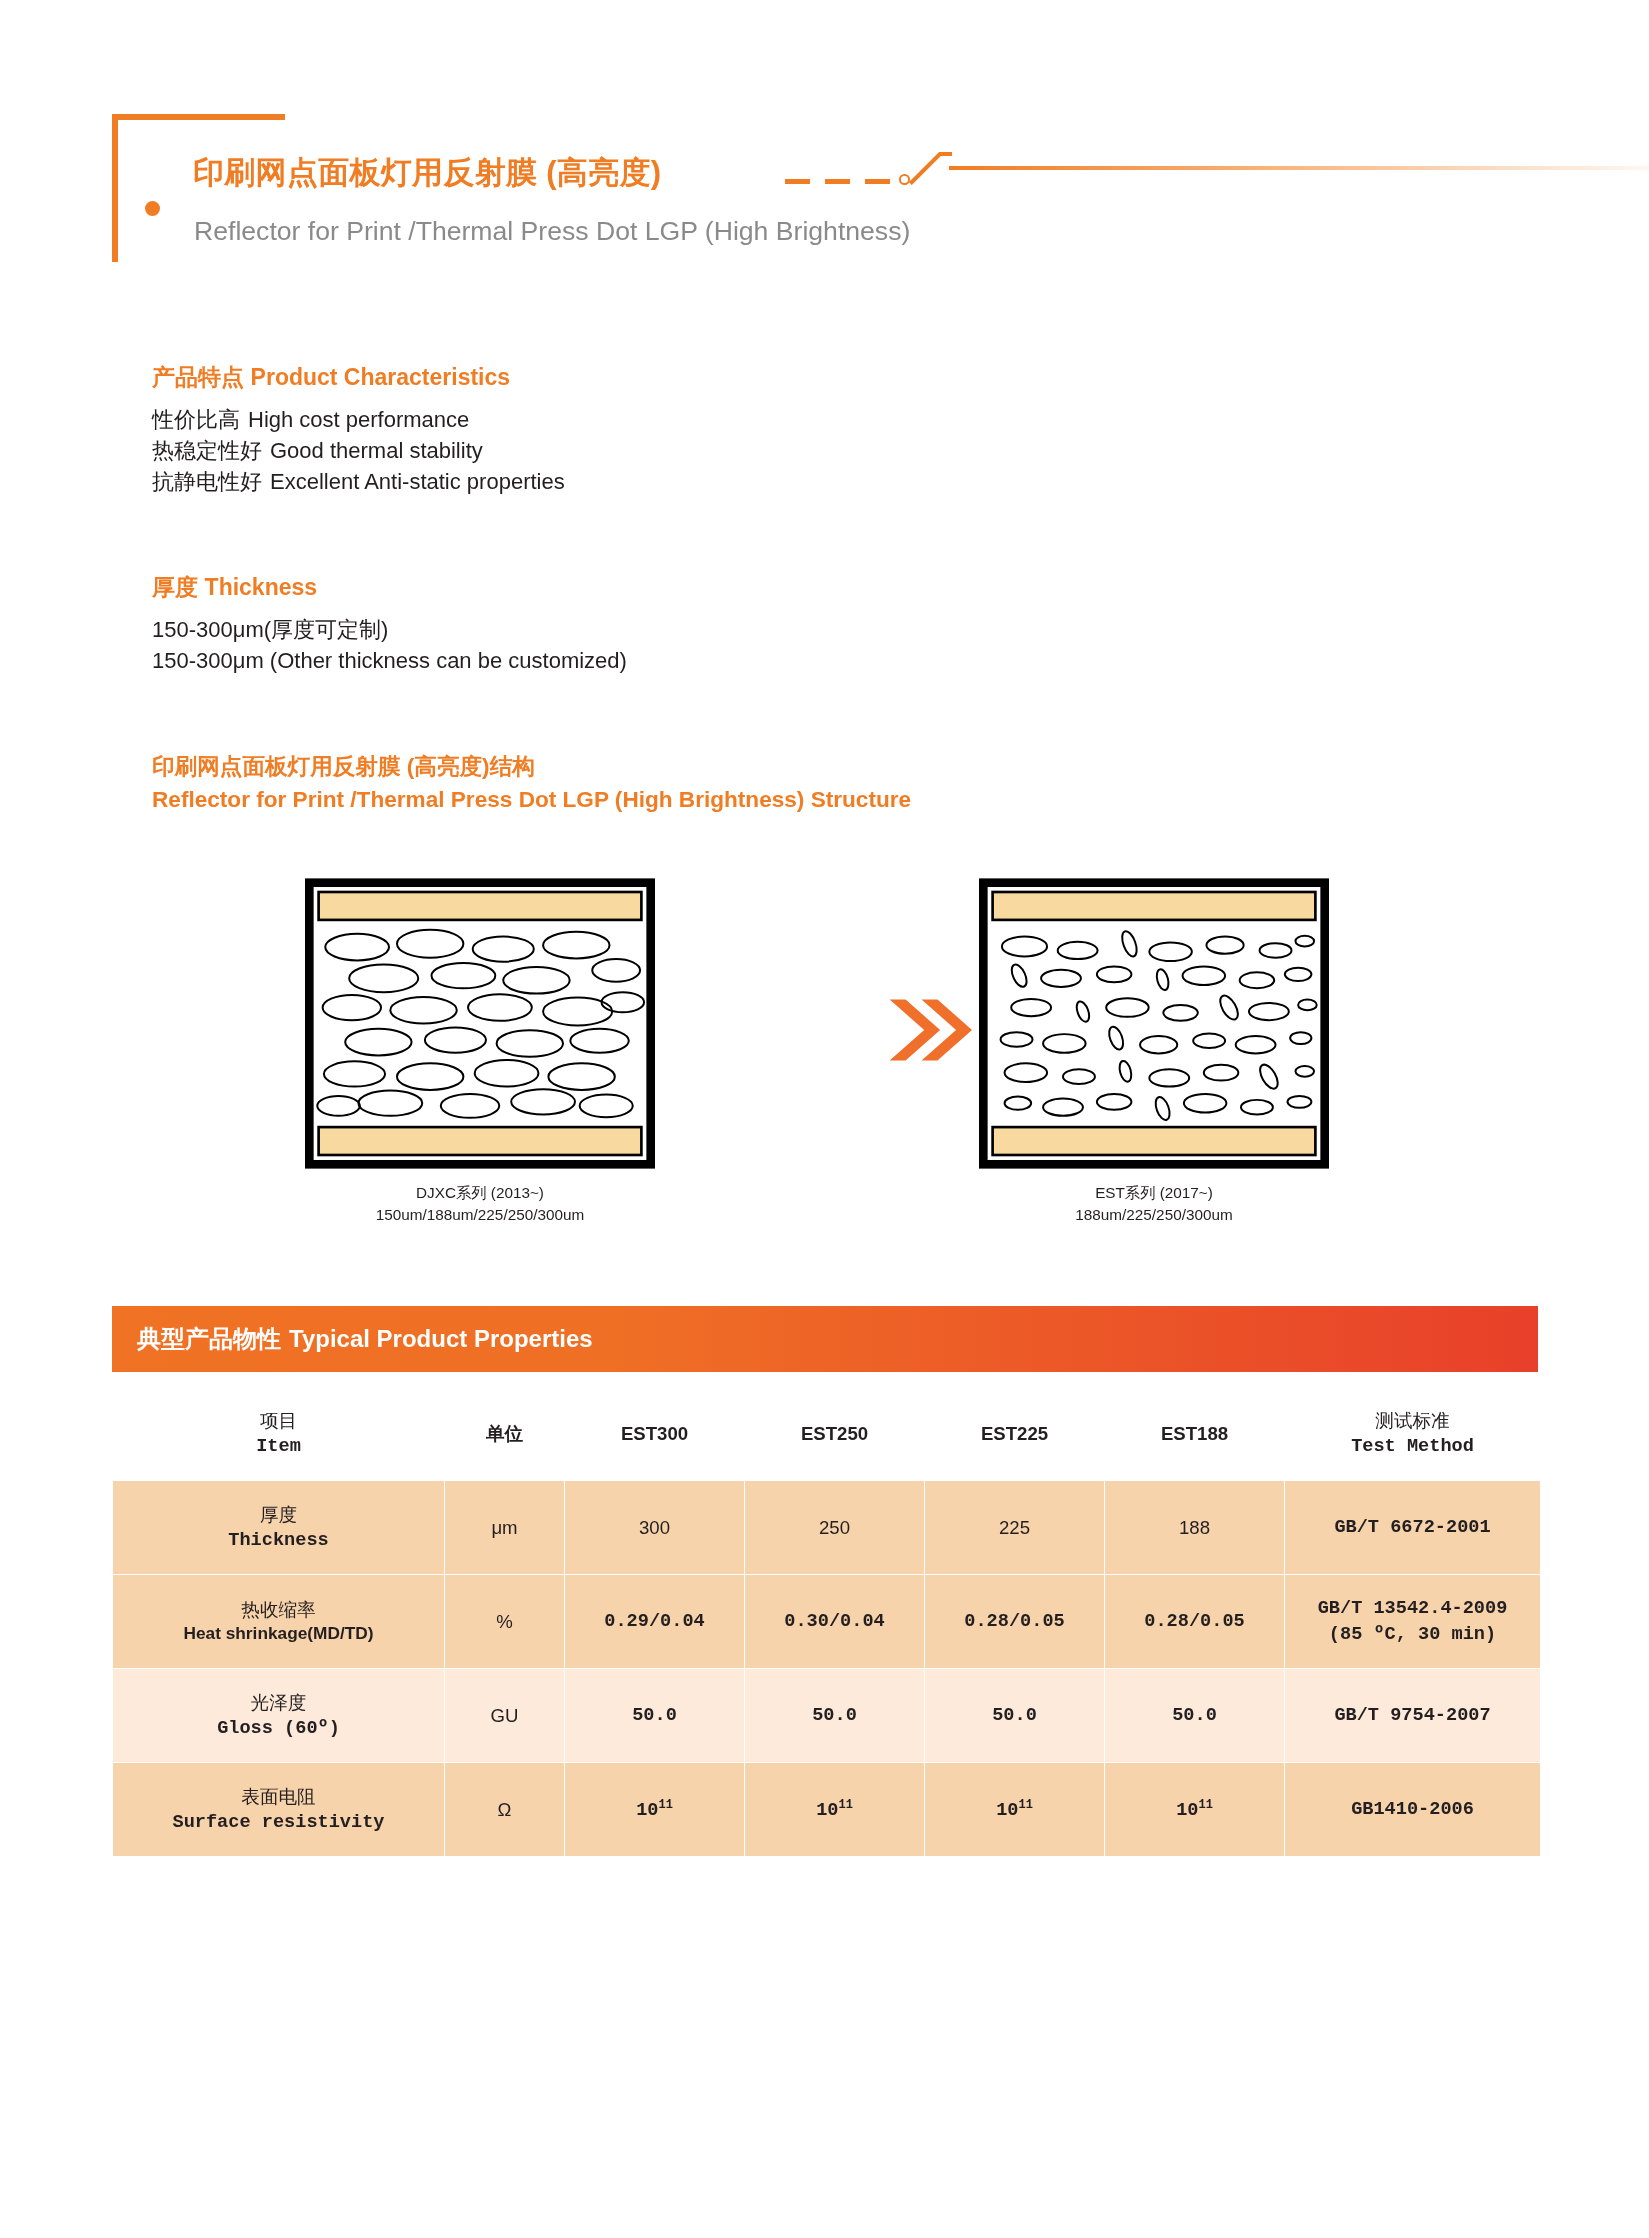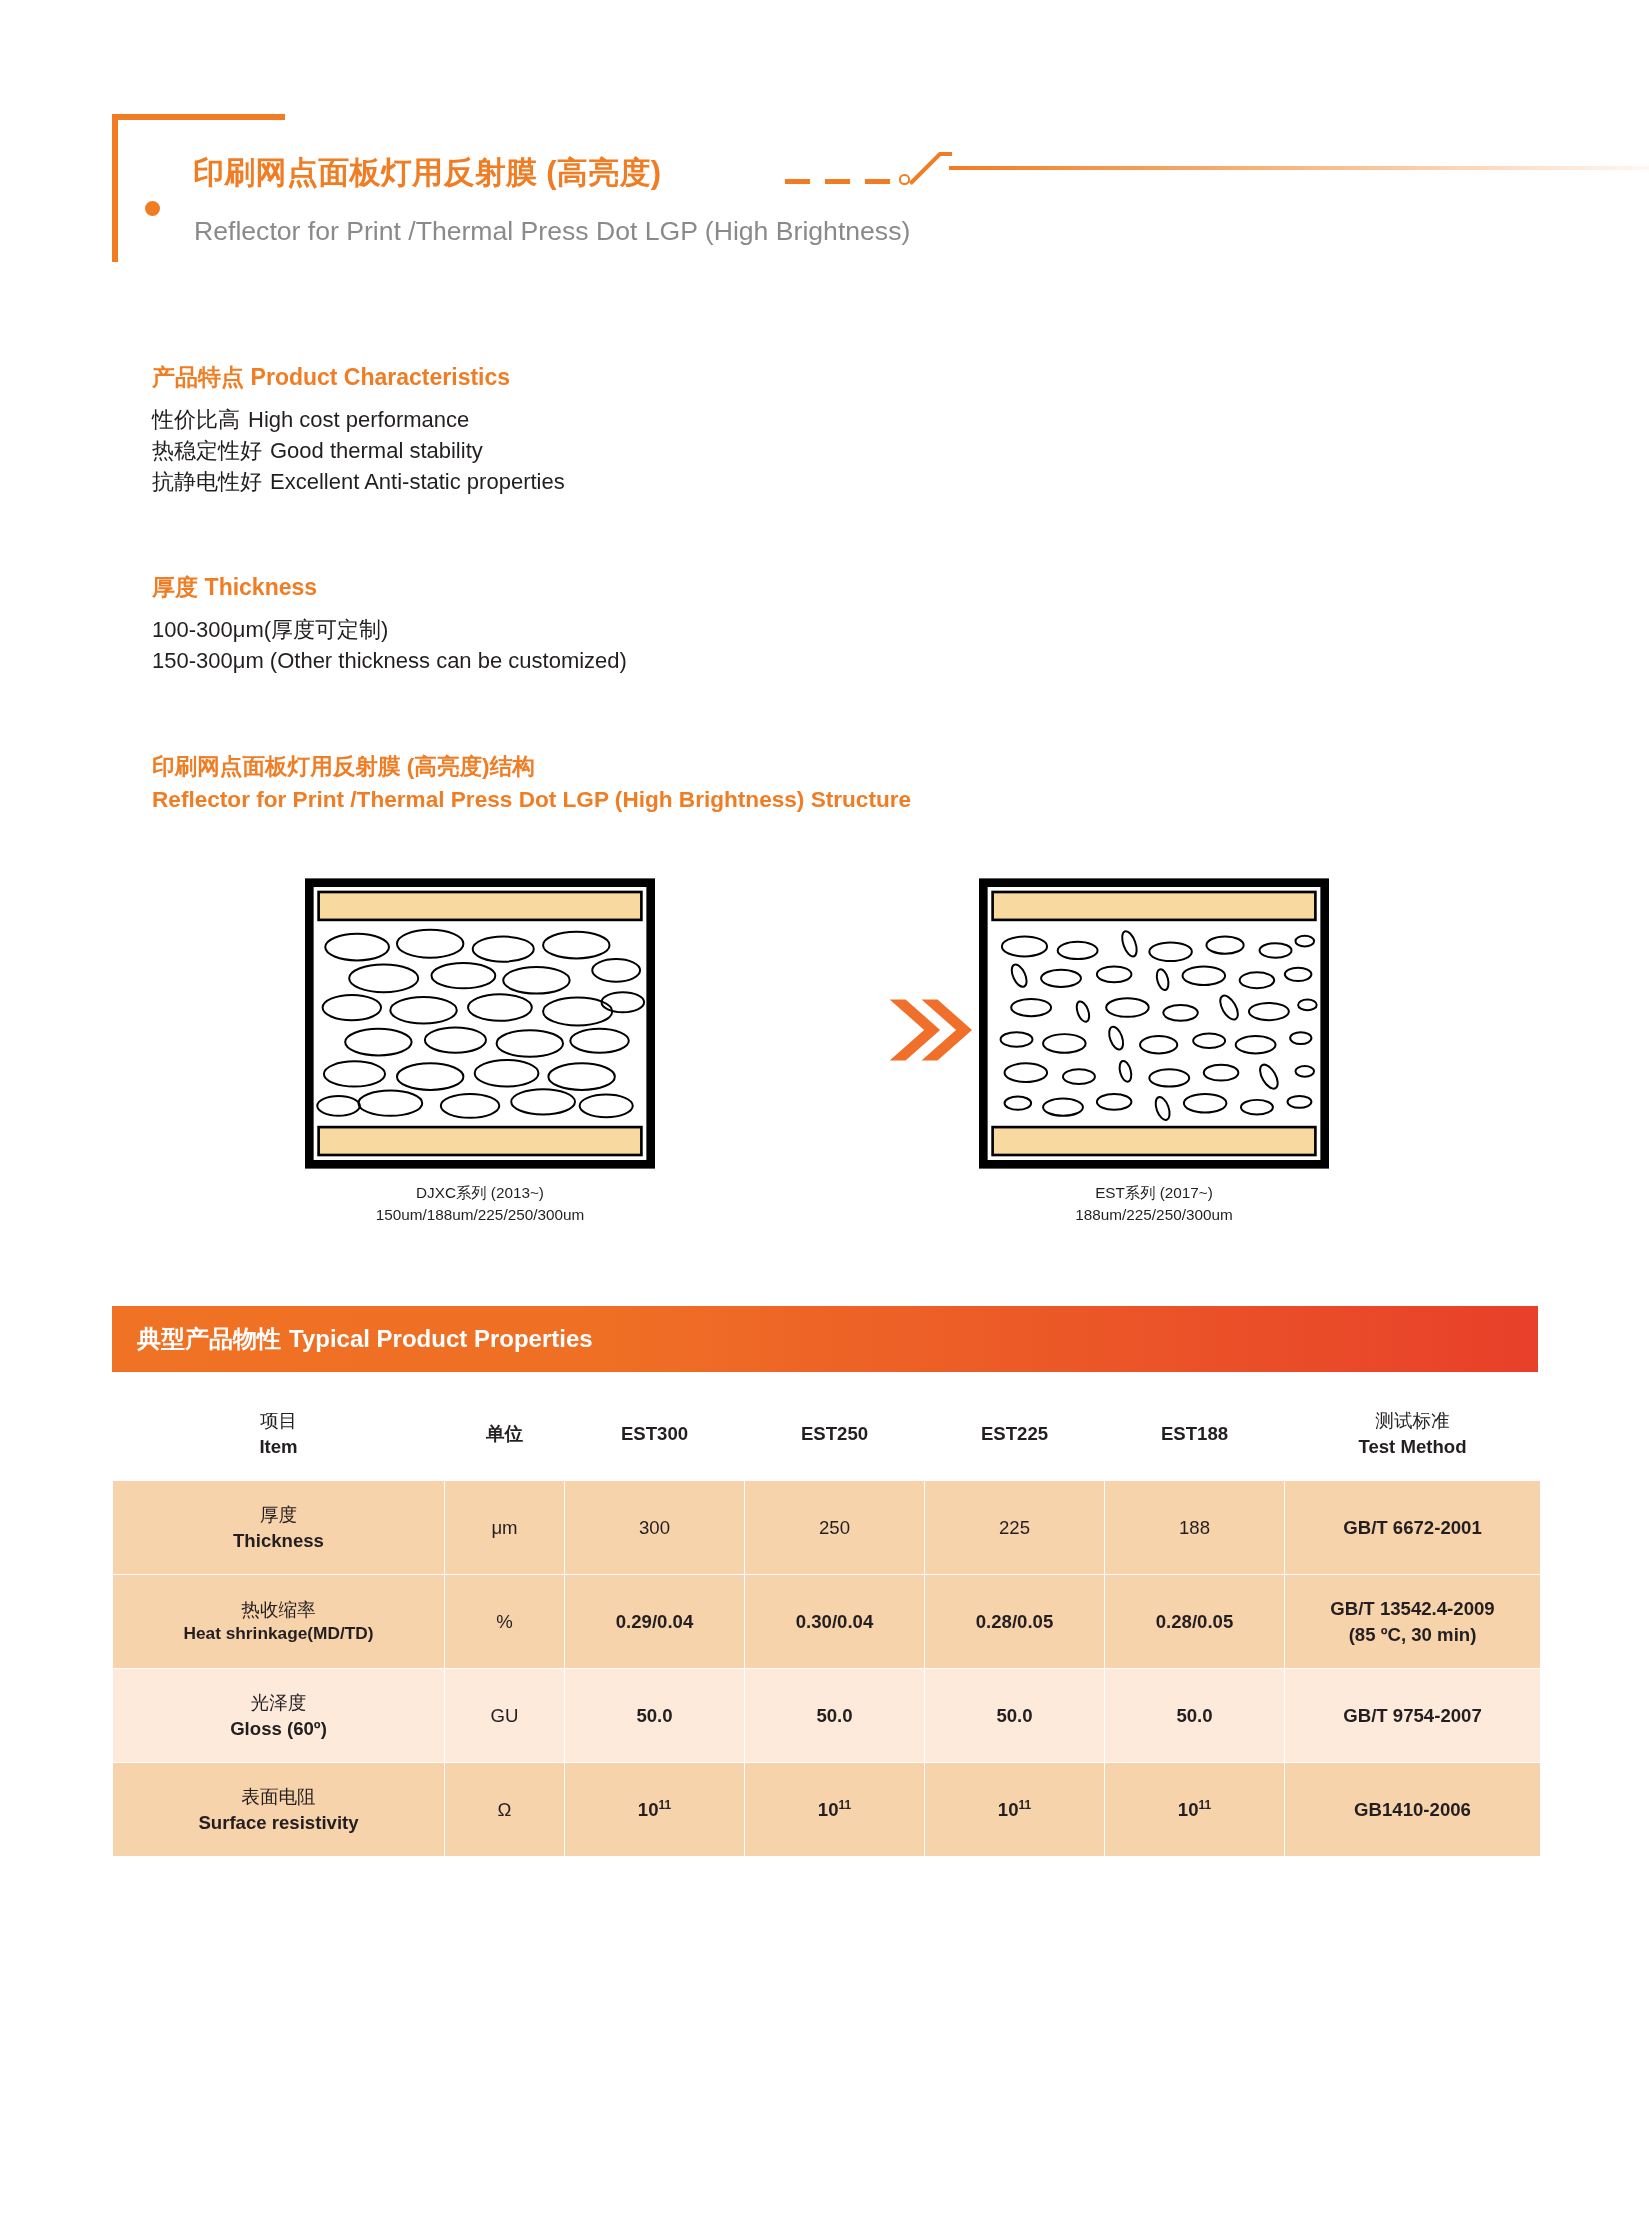--- a/index.html
+++ b/index.html
@@ -211,21 +211,21 @@
     font-weight: bold;
   }
   .row-a td { background: #fdeadb; }
   .row-b td { background: #f7d3ab; }
   .col-item { width: 332px; }
   .col-unit { width: 120px; }
   .col-val  { width: 180px; }
   .col-std  { width: 256px; }
   .cell-2line { line-height: 1.38; }
   .cn { font-weight: normal; }
-  .en-b { font-weight: bold; }
+  .en-b { font-weight: bold; font-family: Liberation Mono, monospace; }
   .small-en { font-size: 17.3px; font-weight: bold; }
   sup { font-size: 12px; }
 </style>
 </head>
 <body>
 
 <div class="header">
   <div class="hdr-bracket"></div>
   <div class="hdr-dot"></div>
   <div class="hdr-title-cn">印刷网点面板灯用反射膜 (高亮度)</div>
@@ -257,21 +257,21 @@
   </div>
   <div class="sec-line">
     <span>抗静电性好</span><span class="en">Excellent Anti-static properties</span>
   </div>
 </div>
 
 <div class="section" id="thickness">
   <div class="sec-title">
     <span>厚度</span><span class="en">Thickness</span>
   </div>
-  <div class="sec-line">100-300μm(厚度可定制)</div>
+  <div class="sec-line">150-300μm(厚度可定制)</div>
   <div class="sec-line">150-300μm (Other thickness can be customized)</div>
 </div>
 
 <div class="section" id="structure">
   <div class="struct-title-cn">印刷网点面板灯用反射膜 (高亮度)结构</div>
   <div class="struct-title-en">Reflector for Print /Thermal Press  Dot LGP (High Brightness) Structure</div>
 </div>
 
 <div class="diagram">
 

